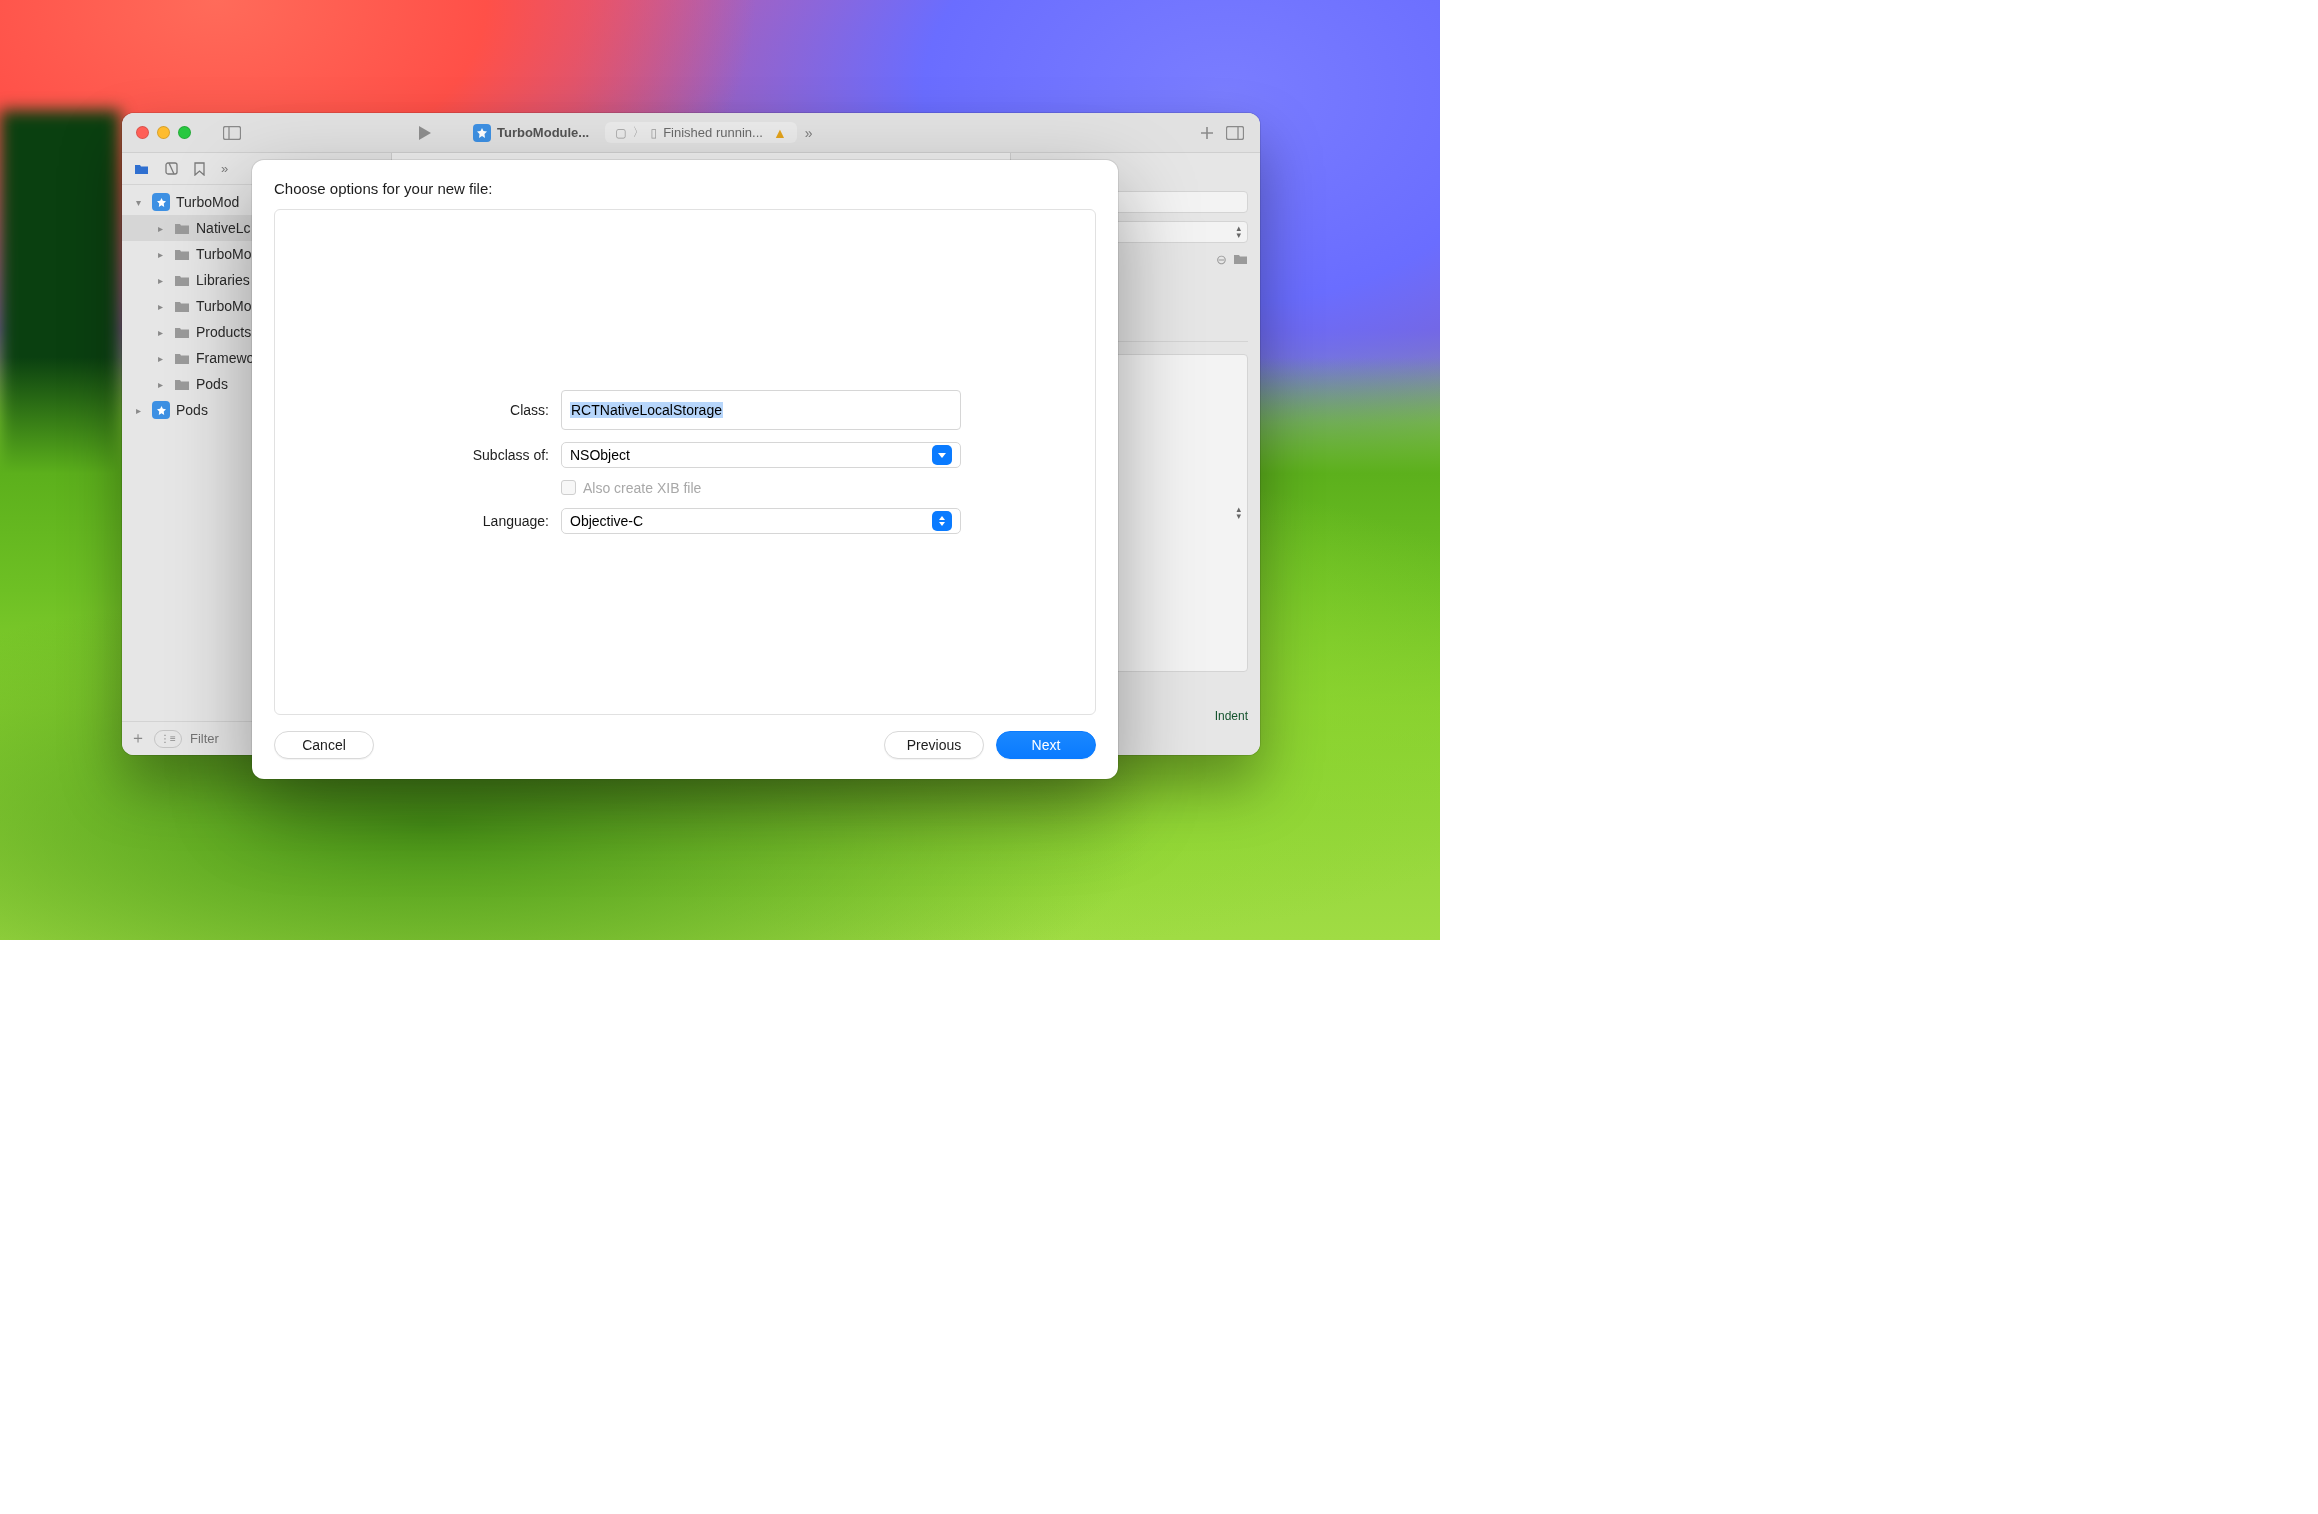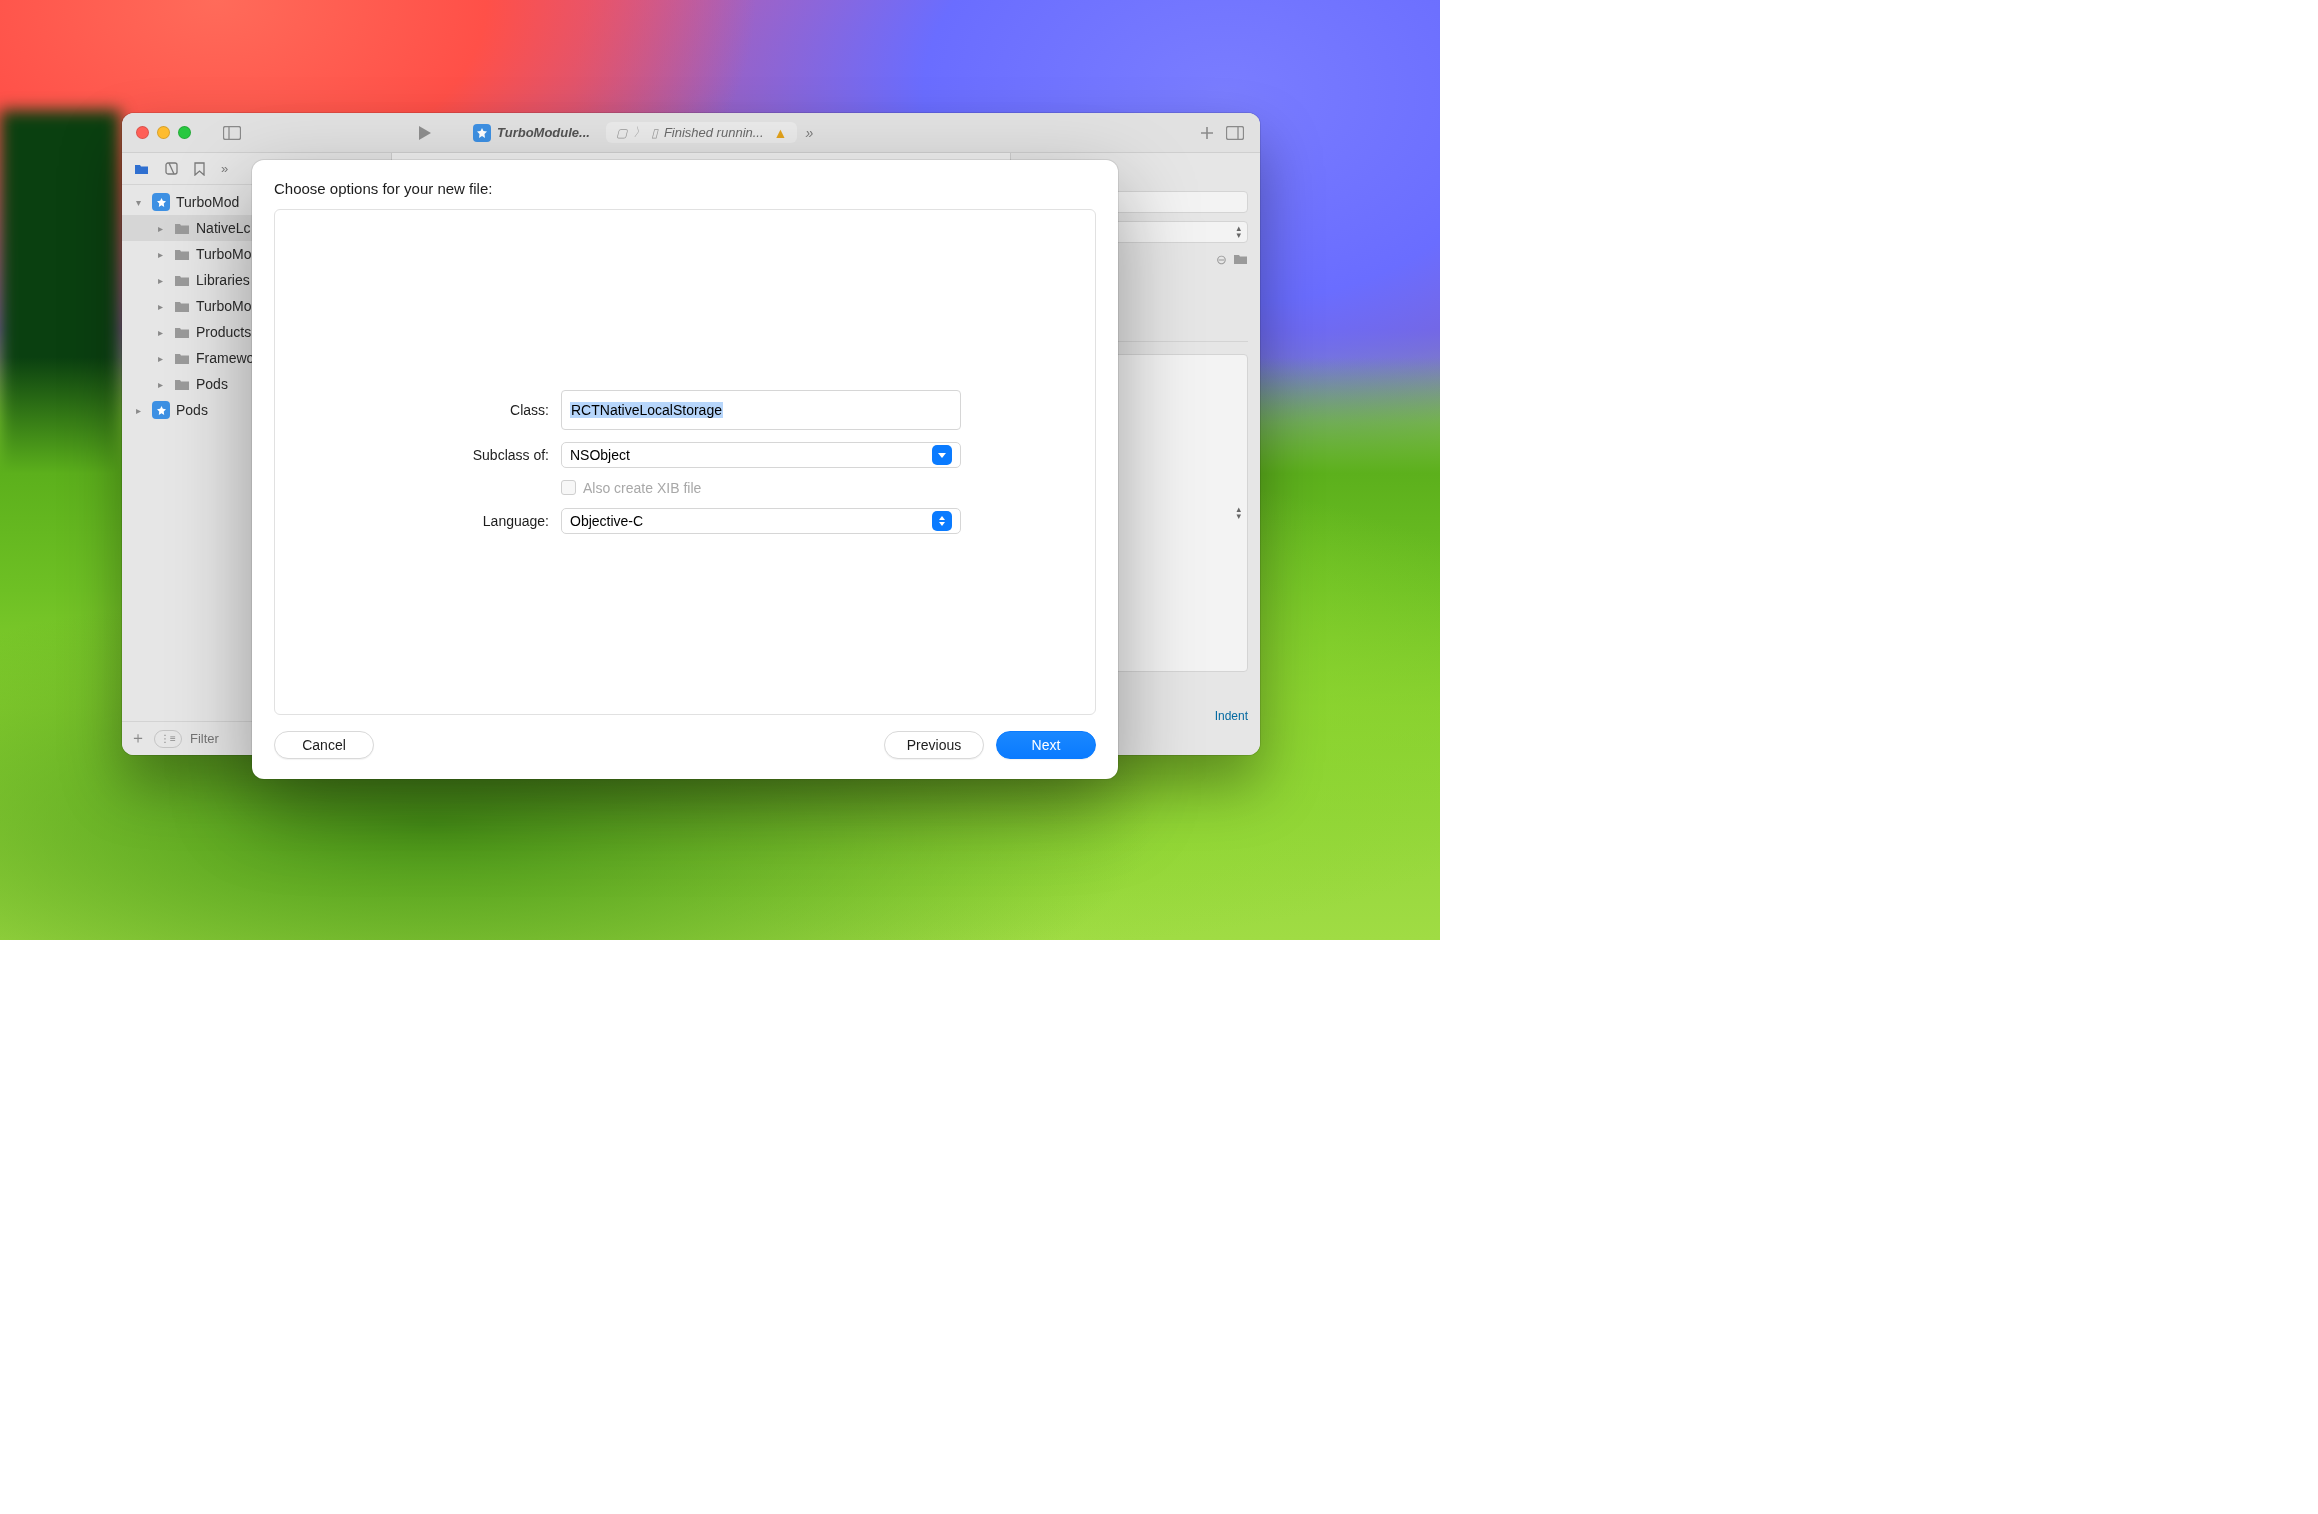--- a/index.html
+++ b/index.html
@@ -32,21 +32,21 @@
     position: absolute; left: 122px; top: 113px; width: 1138px; height: 642px;
     background: #e9e9e9;
     border-radius: 12px;
     box-shadow: 0 30px 60px rgba(0,0,0,.35), 0 0 0 1px rgba(0,0,0,.1);
     overflow: hidden;
     display: flex; flex-direction: column;
   }
 
   .titlebar {
     height: 40px; display:flex; align-items:center; gap:10px; padding: 0 14px;
-    background: #e1e1e1; border-bottom: 1px solid #cfcfcf; font-style: italic;
+    background: #e1e1e1; border-bottom: 1px solid #cfcfcf;
   }
   .traffic { display:flex; gap:8px; }
   .dot { width:13px; height:13px; border-radius:50%; border:0.5px solid rgba(0,0,0,.15); }
   .dot.close{background:#ff5f57}.dot.min{background:#febc2e}.dot.max{background:#28c840}
   .tb-btn { width:22px; height:22px; display:flex; align-items:center; justify-content:center; color:#7a7a7a; border-radius:4px; }
   .tb-sep { width:10px; }
   .tb-run { color:#7a7a7a; }
   .tb-center { flex:1; display:flex; align-items:center; gap:8px; margin-left:20px; }
   .scheme-chip { display:flex; align-items:center; gap:6px; font-size:13px; font-weight:600; color:#535353; padding: 4px 8px; border-radius:6px; }
   .scheme-ico { width:18px;height:18px; background:#3d90e3; border-radius:4px; display:flex;align-items:center;justify-content:center; color:#fff; font-size:11px; font-weight:700; }
@@ -76,21 +76,21 @@
 
   .inspector { width:250px; background:#e6e6e6; border-left:1px solid #cfcfcf; padding:10px 12px; font-size:13px; color:#3b3b3b; display:flex; flex-direction:column; gap:8px;}
   .insp-top{display:flex;gap:12px;color:#777;align-items:center;height:20px;}
   .insp-top .active{color:#2f6fd0;}
   .insp-field{ background:#f3f3f3; border:1px solid #d4d4d4; border-radius:4px; padding:3px 6px; color:#444; height:22px; display:flex;align-items:center; overflow:hidden;}
   .insp-row{display:flex;align-items:center;gap:6px;}
   .insp-drop{ flex:1; background:#f3f3f3; border:1px solid #d4d4d4; border-radius:4px; padding:2px 6px; height:22px; display:flex;align-items:center;justify-content:space-between; font-size:12px; color:#444;}
   .up-down{ font-size:9px; color:#666; line-height:7px; }
   .loc-text{ font-size:12px; color:#555; line-height:1.35; }
   .arrow-btn{ color:#9a9a9a; }
-  .insp-label{ font-size:12px; color:#0369a1; }
+  .insp-label{ font-size:12px; color:#14532d; }
   .stepper-row{ display:flex; gap:8px; align-items:center; }
   .stepper{ display:flex; align-items:center; border:1px solid #d4d4d4; border-radius:4px; background:#f3f3f3; height:20px; }
   .stepper .num{ width:30px; text-align:center; font-size:12px; color:#444;}
   .stepper .ctl{ display:flex; flex-direction:column; font-size:8px; color:#666; padding:0 2px; line-height:7px;}
   .sheet {
     position:absolute; left:252px; top:160px; width:866px; height:619px;
     background:#fff; border-radius:12px;
     box-shadow: 0 30px 80px rgba(0,0,0,.35), 0 0 0 1px rgba(0,0,0,.08);
     display:flex; flex-direction:column; padding:20px 22px;
   }

